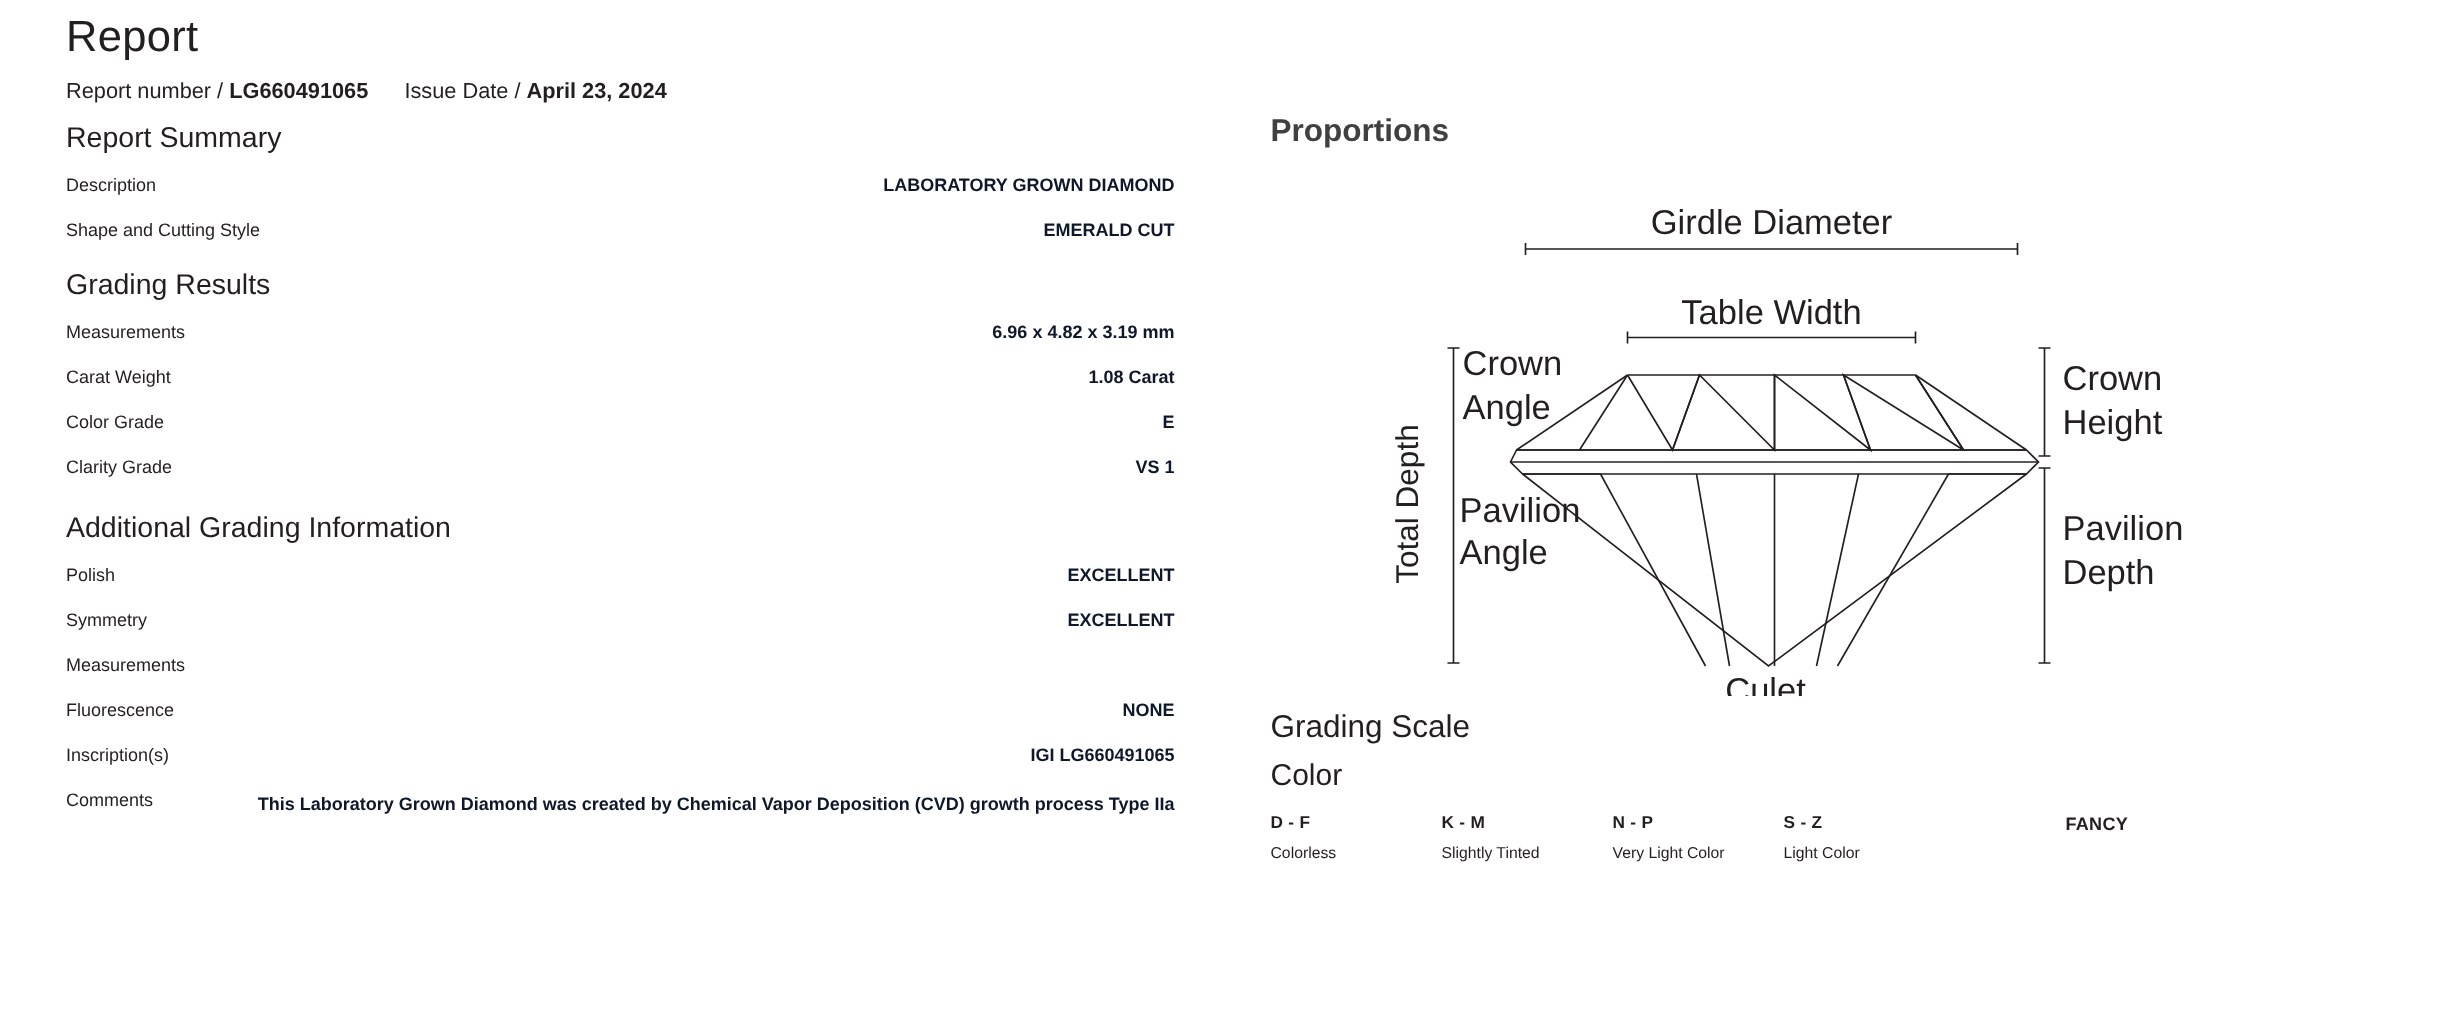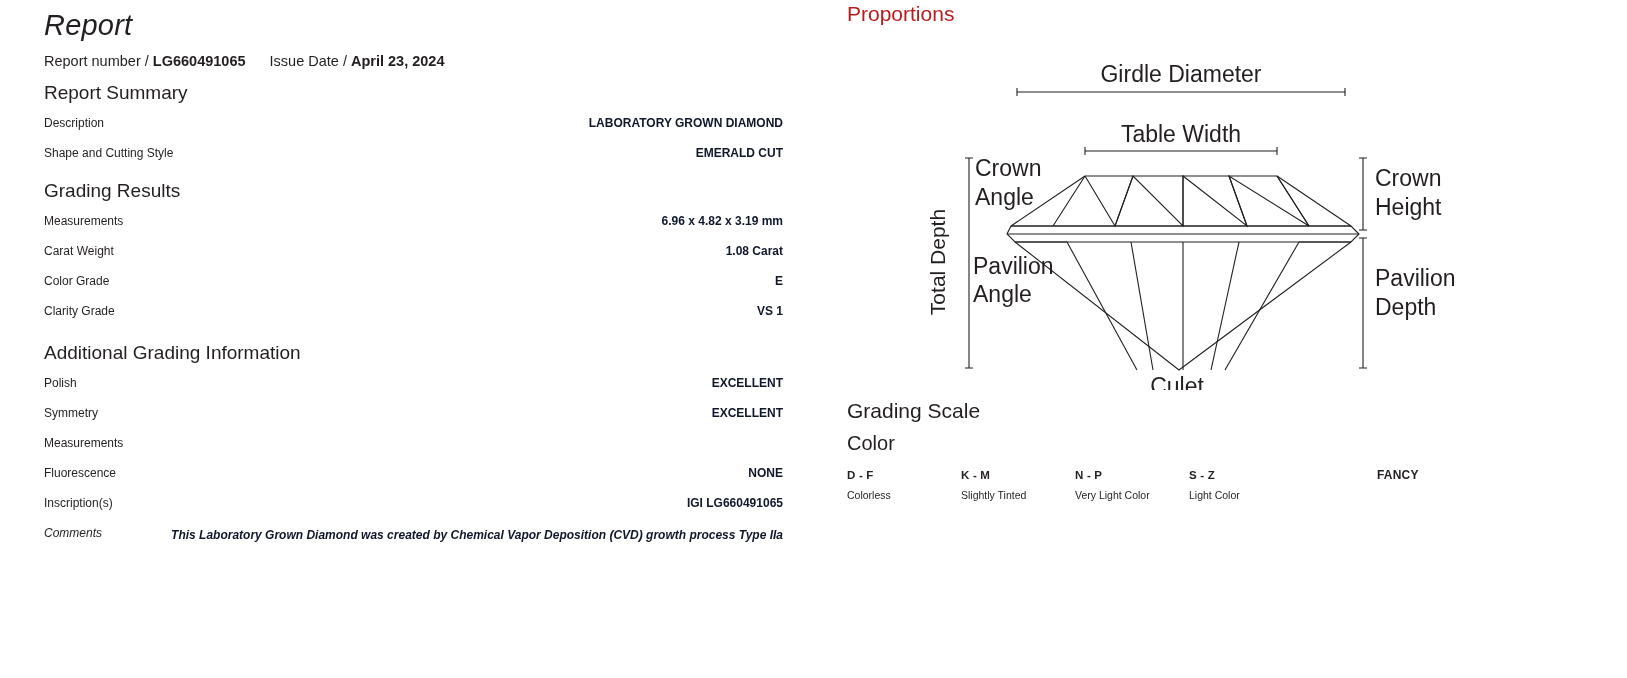--- a/index.html
+++ b/index.html
@@ -28,21 +28,20 @@
     top: 0;
     width: 760px;
   }
   .report-title {
     font-size: 29px;
     font-weight: 400;
     color: #231f20;
     letter-spacing: 0.2px;
     margin: 6px 0 0 0;
     line-height: 38px;
-    font-style: italic;
   }
   .report-meta {
     font-size: 14.5px;
     color: #231f20;
     margin-top: 8px;
     line-height: 18px;
     white-space: nowrap;
   }
   .report-meta .lbl { font-weight: 400; }
   .report-meta .val { font-weight: 700; }
@@ -72,43 +71,43 @@
     white-space: nowrap;
   }
   .row .v {
     font-weight: 700;
     color: #0f172a;
     text-align: right;
     white-space: nowrap;
   }
   .row.comments {
     line-height: 23px;
-    align-items: center;
-    font-style: italic;
+    align-items: flex-end;
   }
   .row.comments .k { line-height: 30px; }
   .row.comments .v {
     font-weight: 700;
     text-align: left;
     white-space: normal;
     max-width: 640px;
     padding-top: 4px;
   }
 
   
   .right-col {
     position: absolute;
     left: 847px;
     top: 0;
     width: 740px;
   }
   .prop-title {
     font-size: 21px;
-    font-weight: 400;
-    color: #b91c1c;
+    font-weight: 700;
+    color: #404040;
+    margin-top: 74px;
     line-height: 28px;
   }
   .diagram-wrap {
     position: relative;
     width: 740px;
     height: 360px;
     margin-top: 2px;
   }
   .diagram-wrap svg {
     position: absolute;

